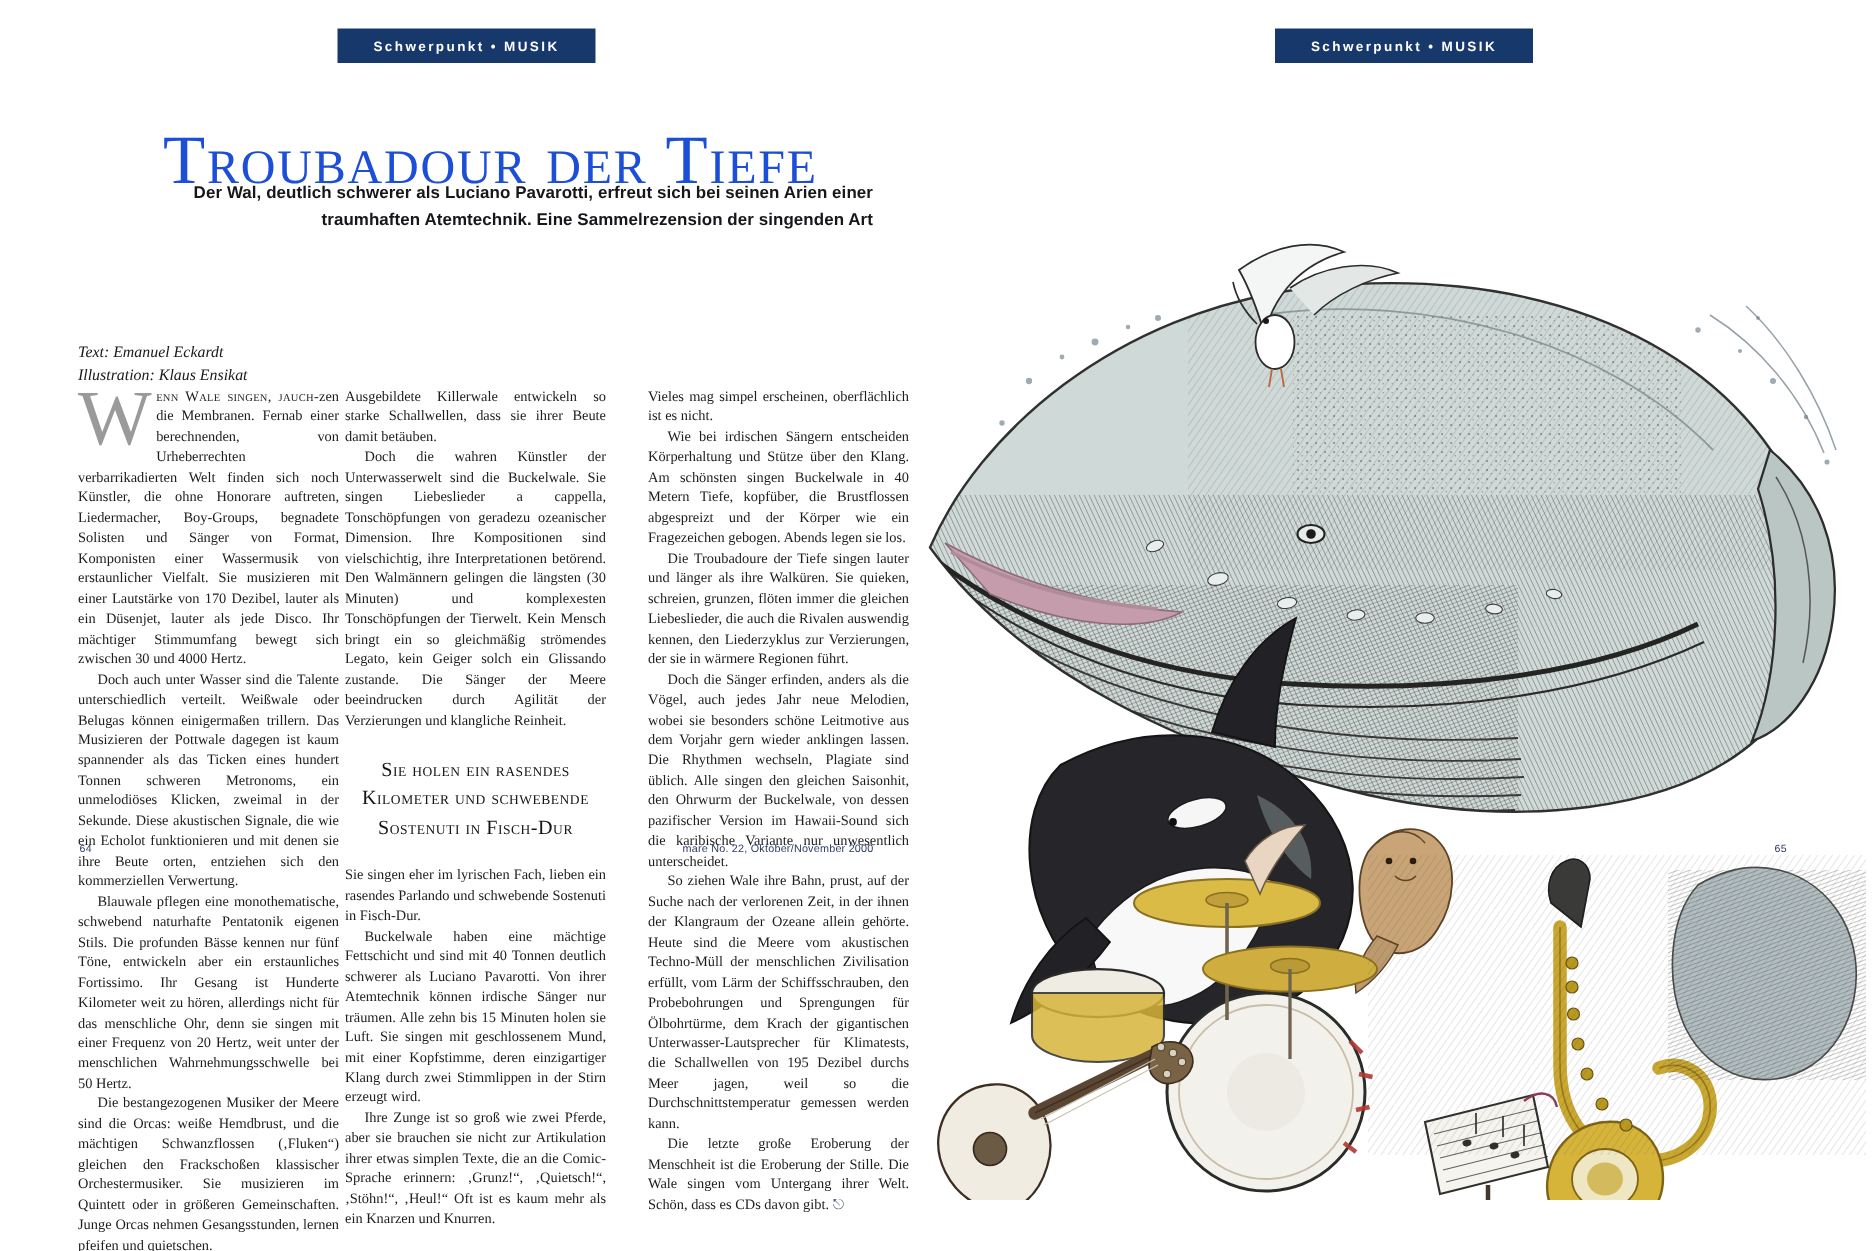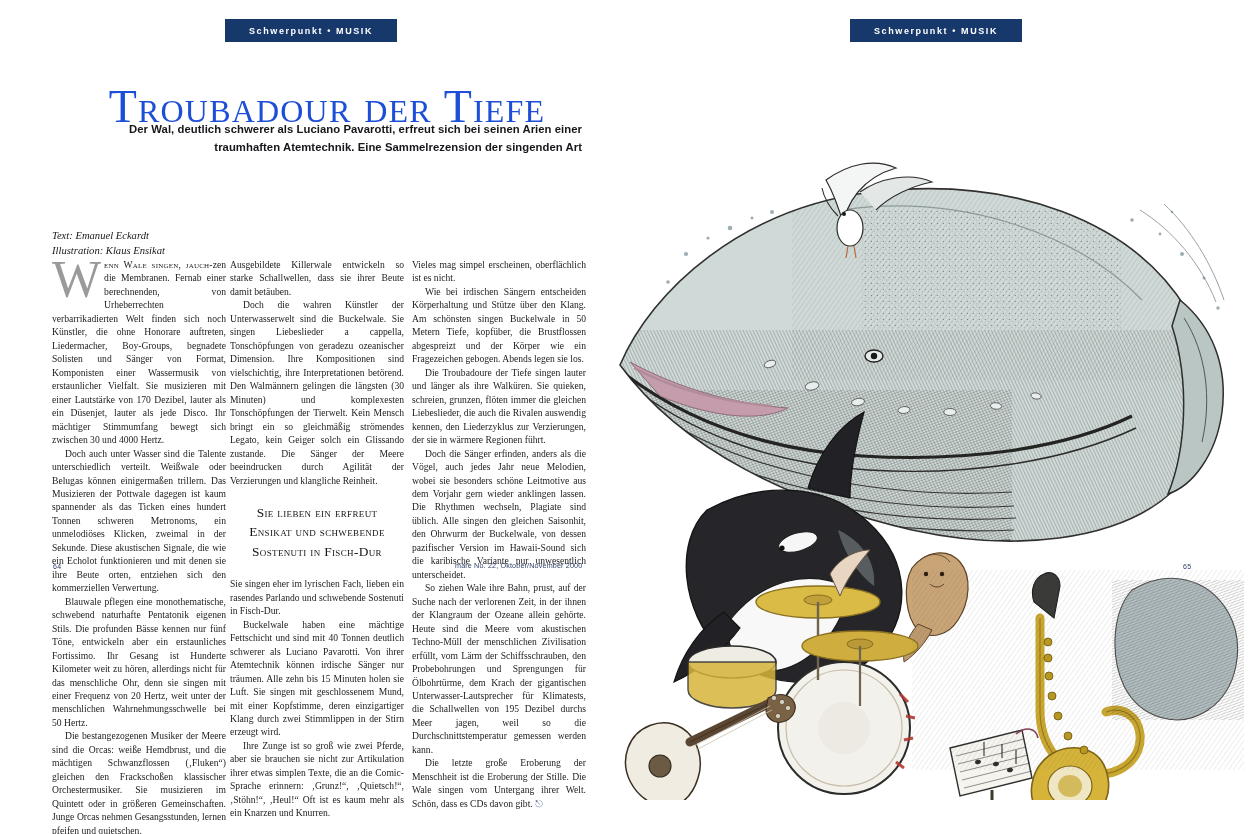--- a/index.html
+++ b/index.html
@@ -91,21 +91,21 @@
     font-family: "Liberation Serif", serif;
     font-size: 9.6px;
     line-height: 1.405;
     text-align: justify;
     color: #1c1c1c;
     -webkit-hyphens: auto;
     hyphens: auto;
   }
   #col1 { left: 52px;  height: 548px; }
   #col2 { left: 230px; height: 548px; }
-  #col3 { left: 412px; height: 548px; }
+  #col3 { left: 432px; height: 548px; }
 
   .col p { margin: 0; text-indent: 13px; }
   .col p.noindent { text-indent: 0; }
   .col p + p { margin-top: 0; }
 
   
   #dropcap {
     float: left;
     font-family: "Liberation Serif", serif;
     font-size: 52px;
@@ -189,32 +189,32 @@
     <p id="para-lead"><span id="dropcap">W</span><span class="smallcaps-run">enn Wale singen, jauch-</span><span>zen die Membranen. Fernab einer berechnenden, von Urheberrechten verbarrikadierten Welt finden sich noch Künstler, die ohne Honorare auftreten, Liedermacher, Boy-Groups, begnadete Solisten und Sänger von Format, Komponisten einer Wassermusik von erstaunlicher Vielfalt. Sie musizieren mit einer Lautstärke von 170 Dezibel, lauter als ein Düsenjet, lauter als jede Disco. Ihr mächtiger Stimmumfang bewegt sich zwischen 30 und 4000 Hertz.</span></p>
     <p>Doch auch unter Wasser sind die Talente unterschiedlich verteilt. Weißwale oder Belugas können einigermaßen trillern. Das Musizieren der Pottwale dagegen ist kaum spannender als das Ticken eines hundert Tonnen schweren Metronoms, ein unmelodiöses Klicken, zweimal in der Sekunde. Diese akustischen Signale, die wie ein Echolot funktionieren und mit denen sie ihre Beute orten, entziehen sich den kommerziellen Verwertung.</p>
     <p>Blauwale pflegen eine monothematische, schwebend naturhafte Pentatonik eigenen Stils. Die profunden Bässe kennen nur fünf Töne, entwickeln aber ein erstaunliches Fortissimo. Ihr Gesang ist Hunderte Kilometer weit zu hören, allerdings nicht für das menschliche Ohr, denn sie singen mit einer Frequenz von 20 Hertz, weit unter der menschlichen Wahrnehmungsschwelle bei 50 Hertz.</p>
     <p>Die bestangezogenen Musiker der Meere sind die Orcas: weiße Hemdbrust, und die mächtigen Schwanzflossen (‚Fluken“) gleichen den Frackschoßen klassischer Orchestermusiker. Sie musizieren im Quintett oder in größeren Gemeinschaften. Junge Orcas nehmen Gesangsstunden, lernen pfeifen und quietschen.</p>
   </div>
 
   <div class="col" id="col2">
     <p class="noindent">Ausgebildete Killerwale entwickeln so starke Schallwellen, dass sie ihrer Beute damit betäuben.</p>
     <p>Doch die wahren Künstler der Unterwasserwelt sind die Buckelwale. Sie singen Liebeslieder a cappella, Tonschöpfungen von geradezu ozeanischer Dimension. Ihre Kompositionen sind vielschichtig, ihre Interpretationen betörend. Den Walmännern gelingen die längsten (30 Minuten) und komplexesten Tonschöpfungen der Tierwelt. Kein Mensch bringt ein so gleichmäßig strömendes Legato, kein Geiger solch ein Glissando zustande. Die Sänger der Meere beeindrucken durch Agilität der Verzierungen und klangliche Reinheit.</p>
     <div class="pullquote">
-      <div>Sie lieben ein erfreut</div>
-      <div>Ensikat und schwebende</div>
+      <div>Sie holen ein rasendes</div>
+      <div>Kilometer und schwebende</div>
       <div>Sostenuti in Fisch-Dur</div>
     </div>
     <p class="noindent">Sie singen eher im lyrischen Fach, lieben ein rasendes Parlando und schwebende Sostenuti in Fisch-Dur.</p>
     <p>Buckelwale haben eine mächtige Fettschicht und sind mit 40 Tonnen deutlich schwerer als Luciano Pavarotti. Von ihrer Atemtechnik können irdische Sänger nur träumen. Alle zehn bis 15 Minuten holen sie Luft. Sie singen mit geschlossenem Mund, mit einer Kopfstimme, deren einzigartiger Klang durch zwei Stimmlippen in der Stirn erzeugt wird.</p>
     <p>Ihre Zunge ist so groß wie zwei Pferde, aber sie brauchen sie nicht zur Artikulation ihrer etwas simplen Texte, die an die Comic-Sprache erinnern: ‚Grunz!“, ‚Quietsch!“, ‚Stöhn!“, ‚Heul!“ Oft ist es kaum mehr als ein Knarzen und Knurren.</p>
   </div>
 
   <div class="col" id="col3">
     <p class="noindent">Vieles mag simpel erscheinen, oberflächlich ist es nicht.</p>
-    <p>Wie bei irdischen Sängern entscheiden Körperhaltung und Stütze über den Klang. Am schönsten singen Buckelwale in 50 Metern Tiefe, kopfüber, die Brustflossen abgespreizt und der Körper wie ein Fragezeichen gebogen. Abends legen sie los.</p>
+    <p>Wie bei irdischen Sängern entscheiden Körperhaltung und Stütze über den Klang. Am schönsten singen Buckelwale in 40 Metern Tiefe, kopfüber, die Brustflossen abgespreizt und der Körper wie ein Fragezeichen gebogen. Abends legen sie los.</p>
     <p>Die Troubadoure der Tiefe singen lauter und länger als ihre Walküren. Sie quieken, schreien, grunzen, flöten immer die gleichen Liebeslieder, die auch die Rivalen auswendig kennen, den Liederzyklus zur Verzierungen, der sie in wärmere Regionen führt.</p>
     <p>Doch die Sänger erfinden, anders als die Vögel, auch jedes Jahr neue Melodien, wobei sie besonders schöne Leitmotive aus dem Vorjahr gern wieder anklingen lassen. Die Rhythmen wechseln, Plagiate sind üblich. Alle singen den gleichen Saisonhit, den Ohrwurm der Buckelwale, von dessen pazifischer Version im Hawaii-Sound sich die karibische Variante nur unwesentlich unterscheidet.</p>
     <p>So ziehen Wale ihre Bahn, prust, auf der Suche nach der verlorenen Zeit, in der ihnen der Klangraum der Ozeane allein gehörte. Heute sind die Meere vom akustischen Techno-Müll der menschlichen Zivilisation erfüllt, vom Lärm der Schiffsschrauben, den Probebohrungen und Sprengungen für Ölbohrtürme, dem Krach der gigantischen Unterwasser-Lautsprecher für Klimatests, die Schallwellen von 195 Dezibel durchs Meer jagen, weil so die Durchschnittstemperatur gemessen werden kann.</p>
     <p><span>Die letzte große Eroberung der Menschheit ist die Eroberung der Stille. Die Wale singen vom Untergang ihrer Welt. Schön, dass es CDs davon gibt.</span> <span class="endmark">⎋</span></p>
   </div>
 
   <div id="illustration">
     <svg viewBox="0 0 632 650" xmlns="http://www.w3.org/2000/svg" aria-hidden="true">
       <defs>
         <pattern id="hatch" width="4" height="4" patternUnits="userSpaceOnUse" patternTransform="rotate(35)">

